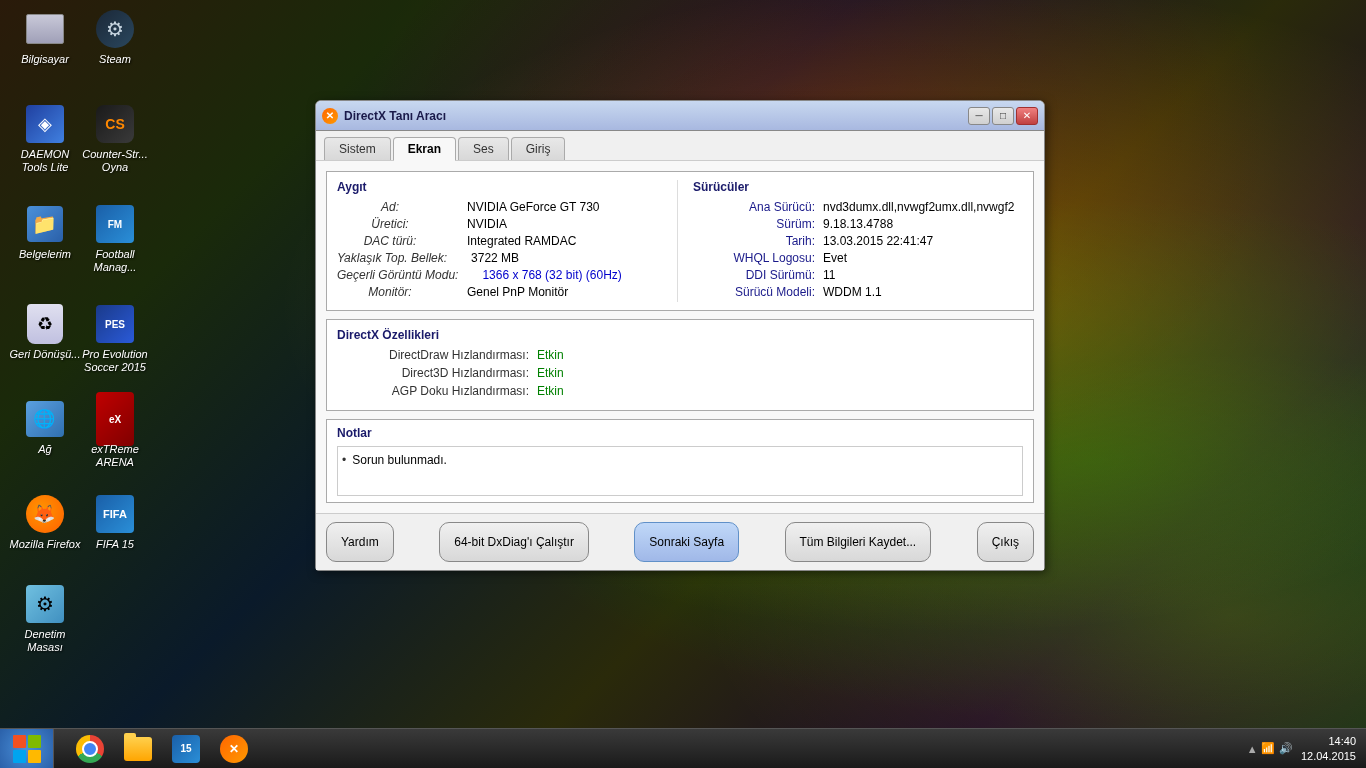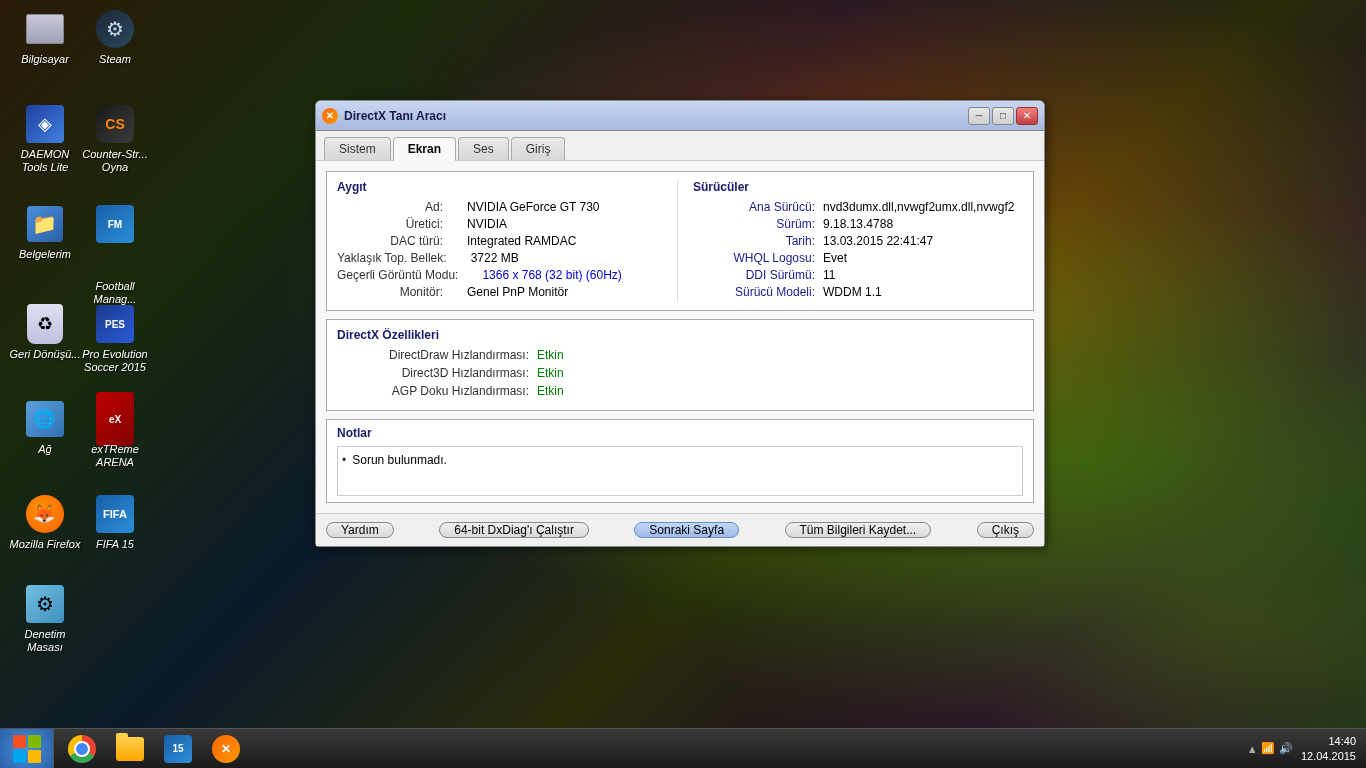--- a/index.html
+++ b/index.html
@@ -71,21 +71,21 @@
 
     .win-quad-1 { background: #f25022; }
     .win-quad-2 { background: #7fba00; }
     .win-quad-3 { background: #00a4ef; }
     .win-quad-4 { background: #ffb900; }
 
     #taskbar-apps {
       display: flex;
       align-items: center;
       height: 40px;
-      padding: 0 4px;
+      padding: 0 12px;
     }
 
     .taskbar-app {
       width: 44px;
       height: 36px;
       display: flex;
       align-items: center;
       justify-content: center;
       cursor: pointer;
       border-radius: 3px;
@@ -339,22 +339,23 @@
 
     .info-row {
       display: flex;
       margin-bottom: 3px;
       font-size: 12px;
     }
 
     .info-label {
       color: #333;
       min-width: 130px;
-      text-align: right;
+      text-align: center;
       padding-right: 24px;
+      font-style: italic;
     }
 
     .info-label-right {
       color: #1a1a8a;
       min-width: 130px;
       text-align: right;
       padding-right: 8px;
     }
 
     .info-value {
@@ -418,21 +419,21 @@
 
     #dxdiag-buttons {
       display: flex;
       justify-content: space-between;
       padding: 8px 10px;
       background: #f0f0f0;
       border-top: 1px solid #ccc;
     }
 
     .dxdiag-btn {
-      padding: 0 14px;
+      padding: 12px 14px;
       border: 1px solid #888;
       border-radius: 10px;
       background: linear-gradient(to bottom, #f0f0f0, #d8d8d8);
       cursor: pointer;
       font-size: 12px;
       color: #000;
     }
 
     .dxdiag-btn-primary {
       background: linear-gradient(to bottom, #c0d8f8, #a0b8e8);
@@ -481,21 +482,21 @@
     <div class="desktop-icon-label">Counter-Str... Oyna</div>
   </div>
 
   <div class="desktop-icon" style="top:200px;left:5px;">
     <div class="desktop-icon-img">
       <div style="width:36px;height:36px;background:linear-gradient(135deg,#4a90d9,#2a60a9);border-radius:4px;display:flex;align-items:center;justify-content:center;color:white;font-size:20px;">📁</div>
     </div>
     <div class="desktop-icon-label">Belgelerim</div>
   </div>
 
-  <div class="desktop-icon" style="top:200px;left:75px;gap:32px;">
+  <div class="desktop-icon" style="top:200px;left:75px;">
     <div class="desktop-icon-img">
       <div style="width:38px;height:38px;background:linear-gradient(135deg,#1a5fa8,#2a8fd8);border-radius:4px;display:flex;align-items:center;justify-content:center;color:white;font-weight:bold;font-size:10px;">FM</div>
     </div>
     <div class="desktop-icon-label">Football Manag...</div>
   </div>
 
   <div class="desktop-icon" style="top:300px;left:5px;">
     <div class="desktop-icon-img">
       <div style="width:36px;height:40px;background:linear-gradient(to bottom,#e0e0f0,#c0c0e0);border-radius:4px 4px 8px 8px;display:flex;align-items:center;justify-content:center;font-size:18px;">♻</div>
     </div>

